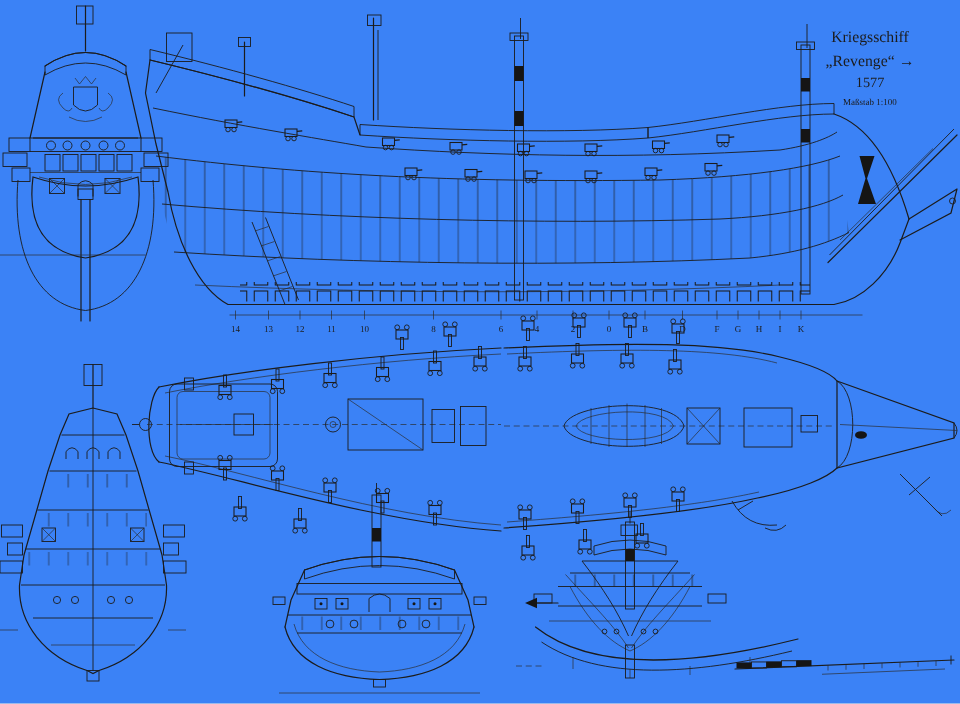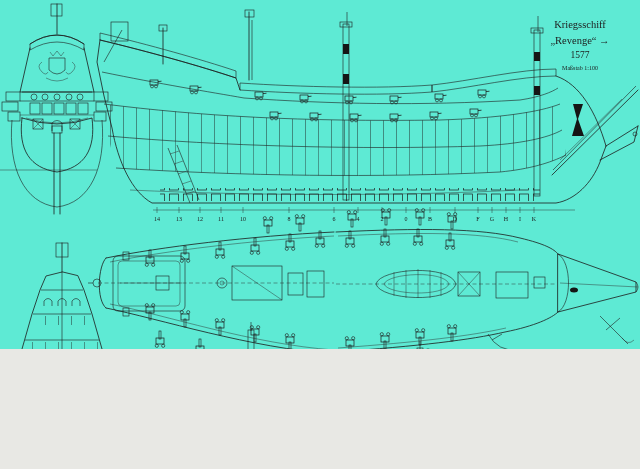--- a/index.html
+++ b/index.html
@@ -1,17 +1,17 @@
 <!DOCTYPE html>
 <html><head>
 <meta charset="utf-8">
 <style>
   html,body{margin:0;padding:0;background:#e8e8e4;}
   .sheet{
-    position:relative;width:640px;height:349px;background:#5eead4;overflow:hidden;
+    position:relative;width:640px;height:469px;background:#3b82f6;overflow:hidden;
     font-family:"Liberation Serif", serif;
     text-decoration:underline;
   }
   svg{position:absolute;left:0;top:0;}
   .ln{stroke:#1c1c1c;stroke-width:.8;fill:none;stroke-linecap:round;}
   .thin{stroke:#2a2a2a;stroke-width:.45;fill:none;}
   .med{stroke:#1c1c1c;stroke-width:.6;fill:none;}
   .blk{fill:#151515;stroke:none;}
   .dash{stroke:#2a2a2a;stroke-width:.45;fill:none;stroke-dasharray:4 2.5;}
   text{fill:#1c1c1c;}

